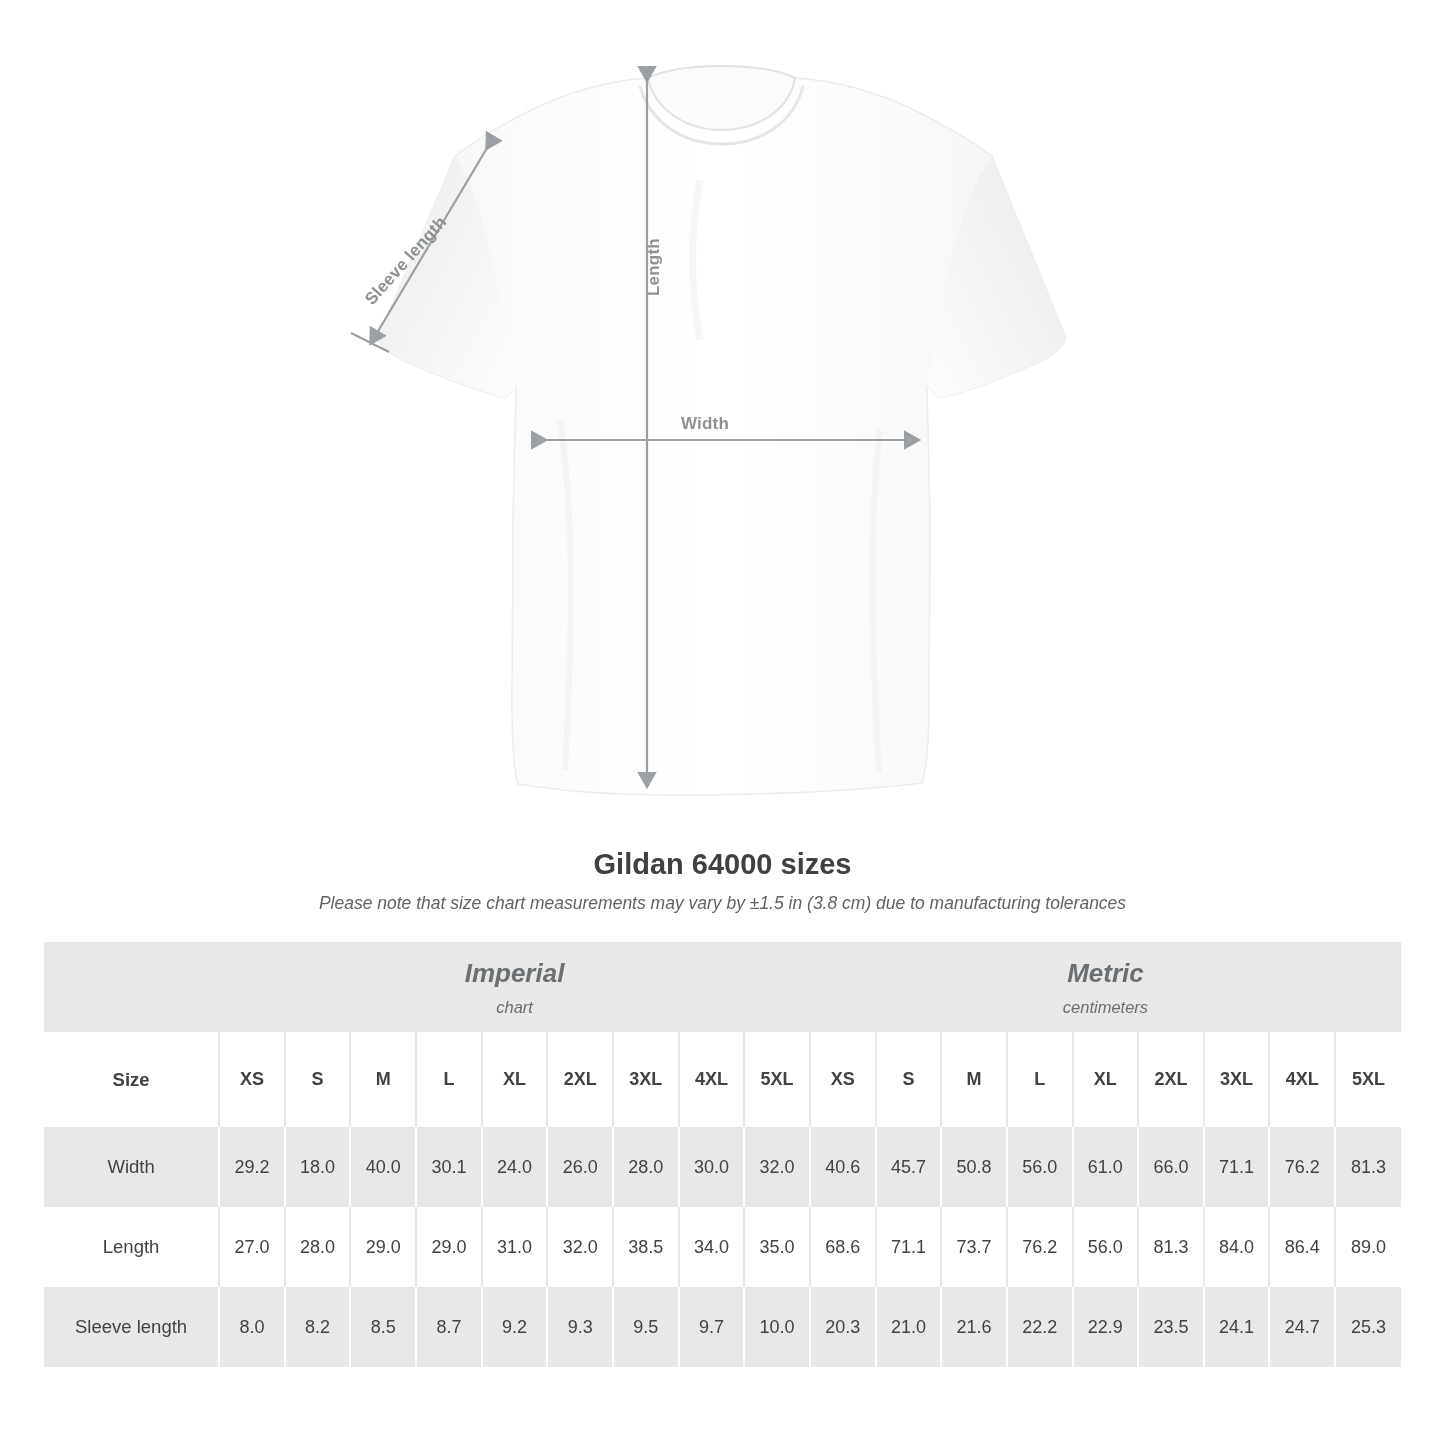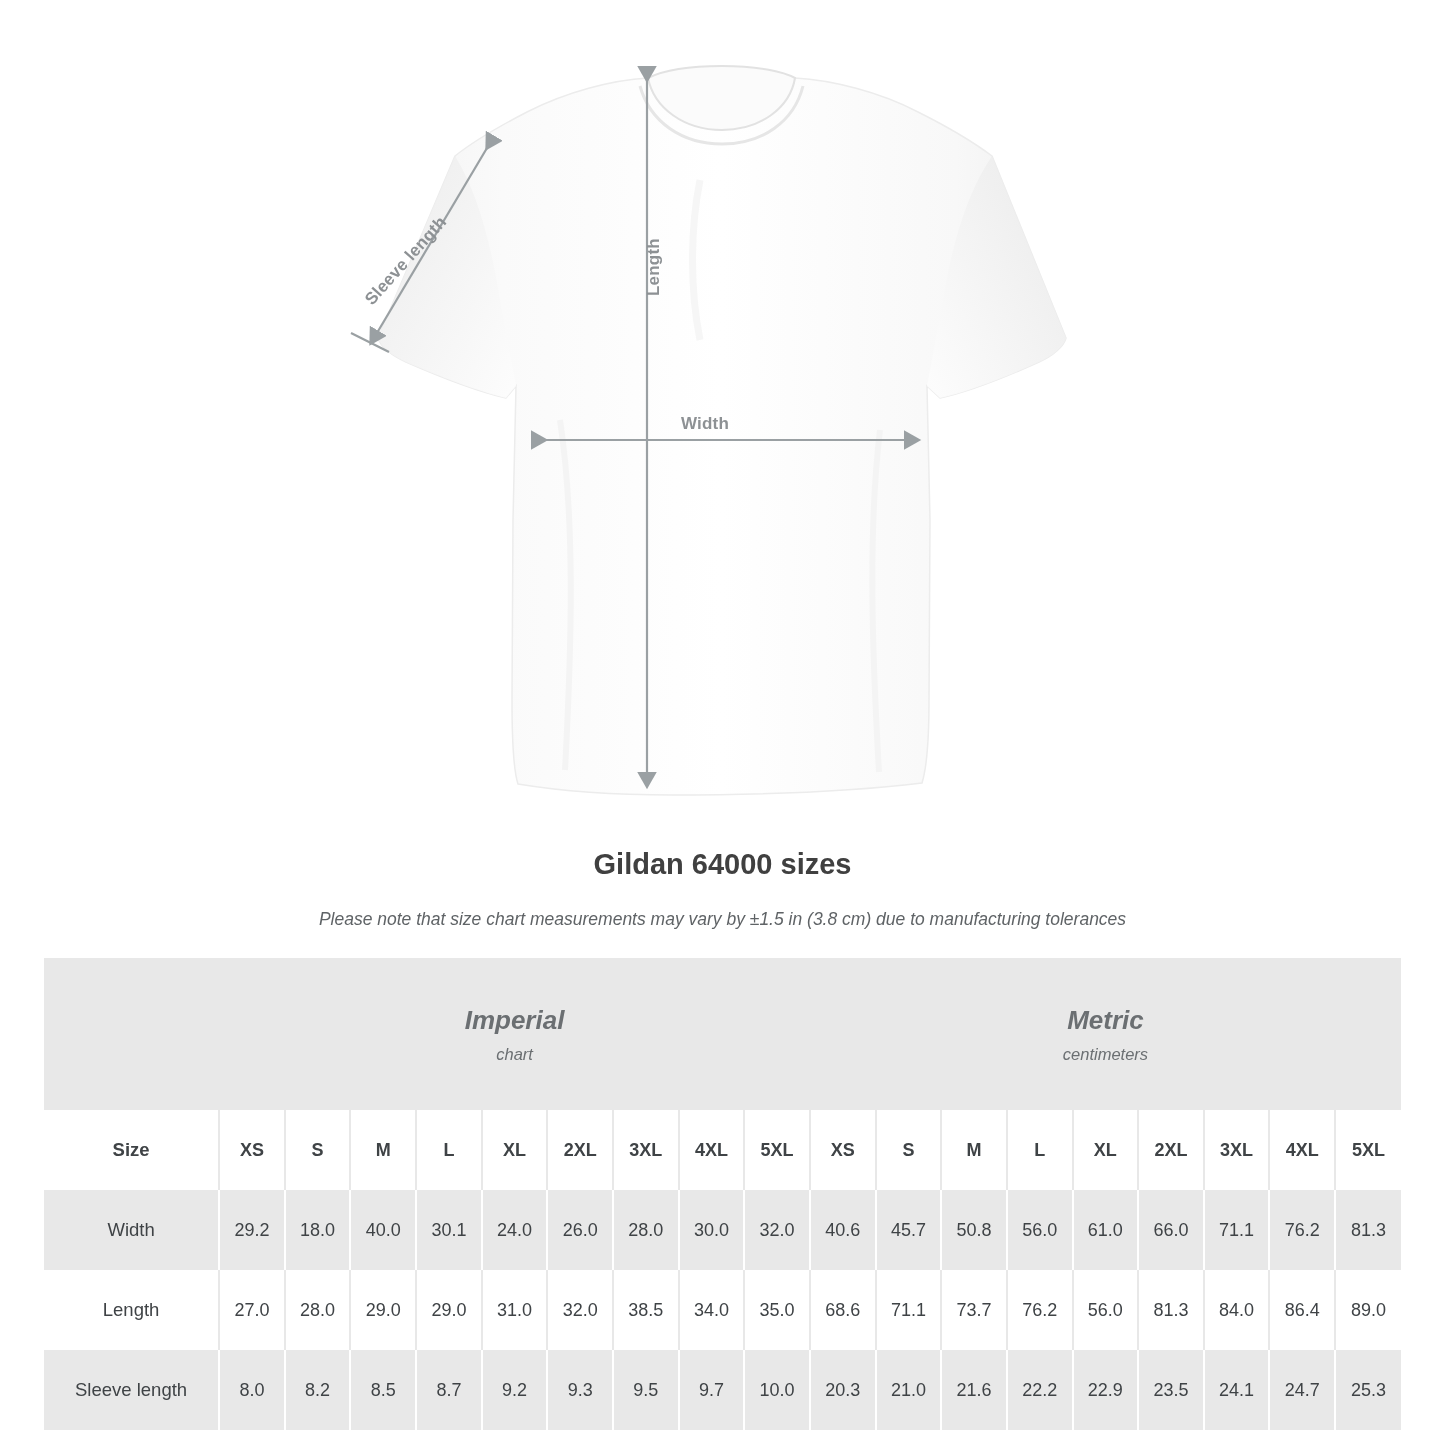--- a/index.html
+++ b/index.html
@@ -57,60 +57,60 @@
   .chart-title {
     font-size: 29px;
     font-weight: bold;
     color: #404040;
     margin: 0;
   }
   .chart-note {
     font-size: 17.5px;
     font-style: italic;
     color: #5f6366;
-    margin-top: 28px;
+    margin-top: 12px;
   }
 
   
   .table-wrap {
     margin: 28px 44px 0 44px;
   }
   table.size-table {
     border-collapse: collapse;
     width: 1357px;
     table-layout: fixed;
   }
   table.size-table td, table.size-table th {
     text-align: center;
     vertical-align: middle;
     font-weight: normal;
     padding: 0;
   }
   
   .sys-cell {
     background: #e8e8e8;
-    height: 152px;
+    height: 90px;
     color: #6b6f72;
   }
   .sys-name {
     font-size: 26px;
     font-weight: bold;
     font-style: italic;
     color: #6b6f72;
   }
   .sys-unit {
     font-size: 16.5px;
     font-style: italic;
     color: #6b6f72;
     margin-top: 9px;
   }
   .sys-blank { background: #e8e8e8; }
 
   tr.head-row td {
-    height: 80px;
+    height: 95px;
     background: #ffffff;
     font-size: 18px;
     color: #3f4346;
     font-weight: bold;
   }
   tr.head-row td.rowlabel { font-size: 18.5px; }
 
   tr.band td { height: 80px; }
   tr.band-grey td { background: #e8e8e8; }
   tr.band-white td { background: #ffffff; }

